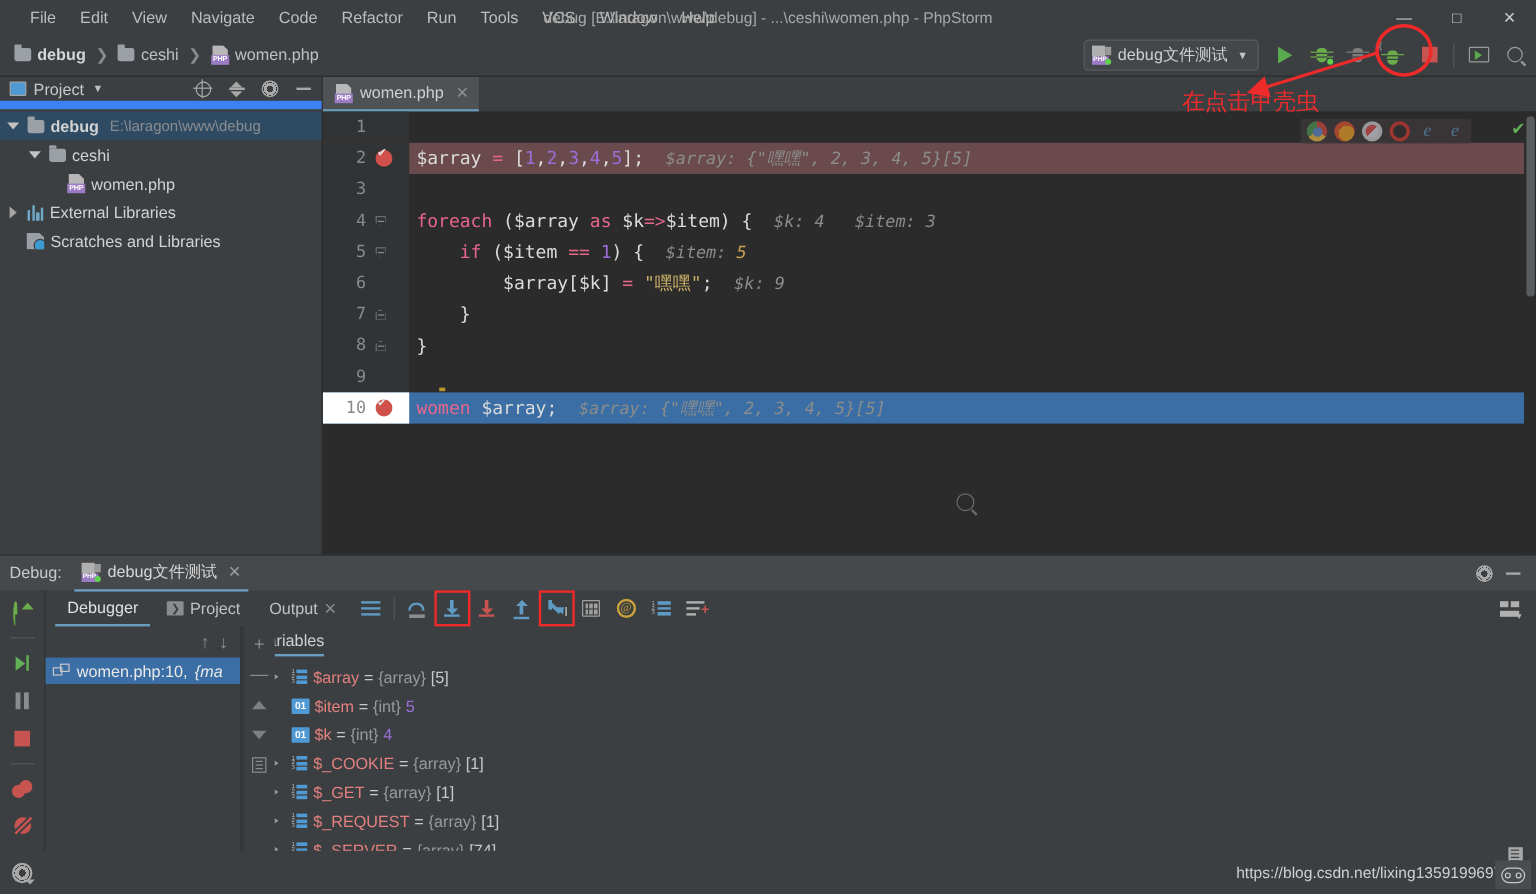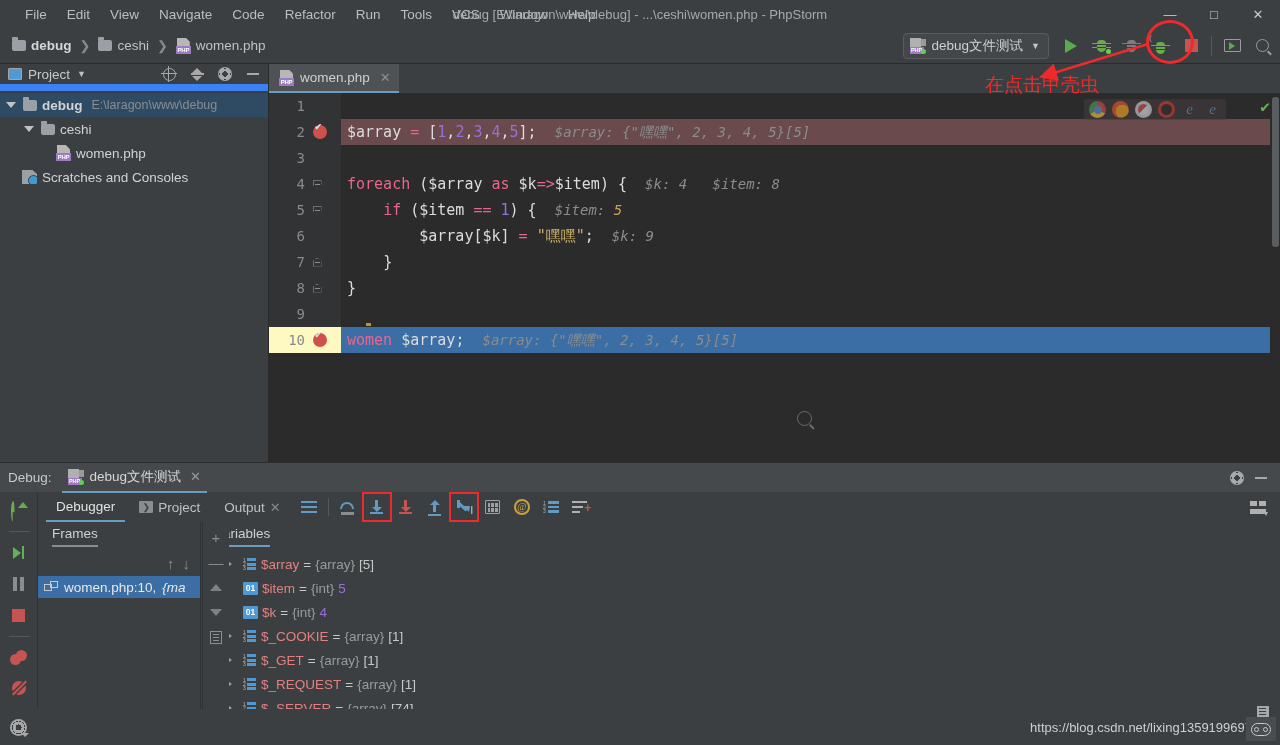--- a/index.html
+++ b/index.html
@@ -245,21 +245,21 @@
   .fold { width: 12px; margin-left: 4px; display:flex; align-items:center; justify-content:center; }
   .fold-box {
     width: 9px; height: 9px; border: 1px solid #6d7072; position: relative;
   }
   .fold-box::after { content:''; position:absolute; left:1.5px; top:3px; width:5px; height:1px; background:#8a8d8f; }
   .fold-box.down { clip-path: polygon(0 0, 100% 0, 100% 60%, 50% 100%, 0 60%); }
   .fold-box.up { clip-path: polygon(50% 0, 100% 40%, 100% 100%, 0 100%, 0 40%); }
   .code-text { padding-left: 6px; white-space: pre; flex: 1; }
   .line-hl-bp { background: #6a4a4c; }
   .line-hl-cur { background: #3a6ea5; }
-  .gutter.cur { background: #fef9c3; }
+  .gutter.cur { background: #ffffff; }
 
   .kw { color: #e8668c; }
   .var { color: #dcdcdc; }
   .num { color: #9a6ed8; }
   .str { color: #c9b068; }
   .punc { color: #dcdcdc; }
   .inline-val {
     color: #8c8c8c; font-style: italic; font-size: 14px;
   }
   .inline-val .v { color: #c7a252; font-style: italic; }
@@ -687,23 +687,35 @@
         <span class="folder-ico"></span>
         <span class="tree-label">ceshi</span>
       </div>
       <div class="tree-row" style="padding-left:56px">
         <span class="php-ico">
           <span class="pg"></span>
             <span class="lbl">PHP</span>
         </span>
         <span class="tree-label">women.php</span>
       </div>
+      <div class="tree-row">
+        <span class="tw">
+            <i class="arrow-r"></i>
+          </span>
+        <span class="lib-ico">
+          <span style="height:9px"></span>
+            <span style="height:13px"></span>
+            <span style="height:7px"></span>
+            <span style="height:11px"></span>
+        </span>
+        <span class="tree-label">External Libraries</span>
+      </div>
       <div class="tree-row" style="padding-left:22px">
         <span class="scratch-ico"></span>
-        <span class="tree-label">Scratches and Consoles</span>
+        <span class="tree-label">Scratches and Libraries</span>
       </div>
     </div>
   </div>
 
   <div class="editor-pane">
     <div class="tabbar">
       <div class="etab">
         <span class="php-ico">
           <span class="pg"></span>
             <span class="lbl">PHP</span>
@@ -736,21 +748,21 @@
         <div class="code-text"></div>
       </div>
 
       <div class="code-line">
         <div class="gutter">
           <span class="lineno">4</span>
           <span class="fold">
               <span class="fold-box down"></span>
             </span>
         </div>
-        <div class="code-text"><span class="kw">foreach</span> <span class="punc">(</span><span class="var">$array</span> <span class="kw">as</span> <span class="var">$k</span><span class="kw">=&gt;</span><span class="var">$item</span><span class="punc">) {</span>  <span class="inline-val">$k: 4   $item: 8</span></div>
+        <div class="code-text"><span class="kw">foreach</span> <span class="punc">(</span><span class="var">$array</span> <span class="kw">as</span> <span class="var">$k</span><span class="kw">=&gt;</span><span class="var">$item</span><span class="punc">) {</span>  <span class="inline-val">$k: 4   $item: 3</span></div>
       </div>
 
       <div class="code-line">
         <div class="gutter">
           <span class="lineno">5</span>
           <span class="fold">
               <span class="fold-box down"></span>
             </span>
         </div>
         <div class="code-text">    <span class="kw">if</span> <span class="punc">(</span><span class="var">$item</span> <span class="kw">==</span> <span class="num">1</span><span class="punc">) {</span>  <span class="inline-val">$item: <span class="v">5</span></span></div>
@@ -977,23 +989,20 @@
               <i></i>
               <i></i>
               <i></i>
               <span class="c">▾</span>
             </span>
         </div>
       </div>
 
       <div class="panes">
         <div class="frames-pane">
-          <div class="pane-tabhdr grey">
-            <span>Frames</span>
-          </div>
           <div class="frames-tb">
             <span class="fa">↑</span>
             <span class="fa">↓</span>
           </div>
           <div class="frame-row">
             <span class="frame-ico">
                 <i></i>
                 <i></i>
               </span>
             <span>women.php:10, </span>

